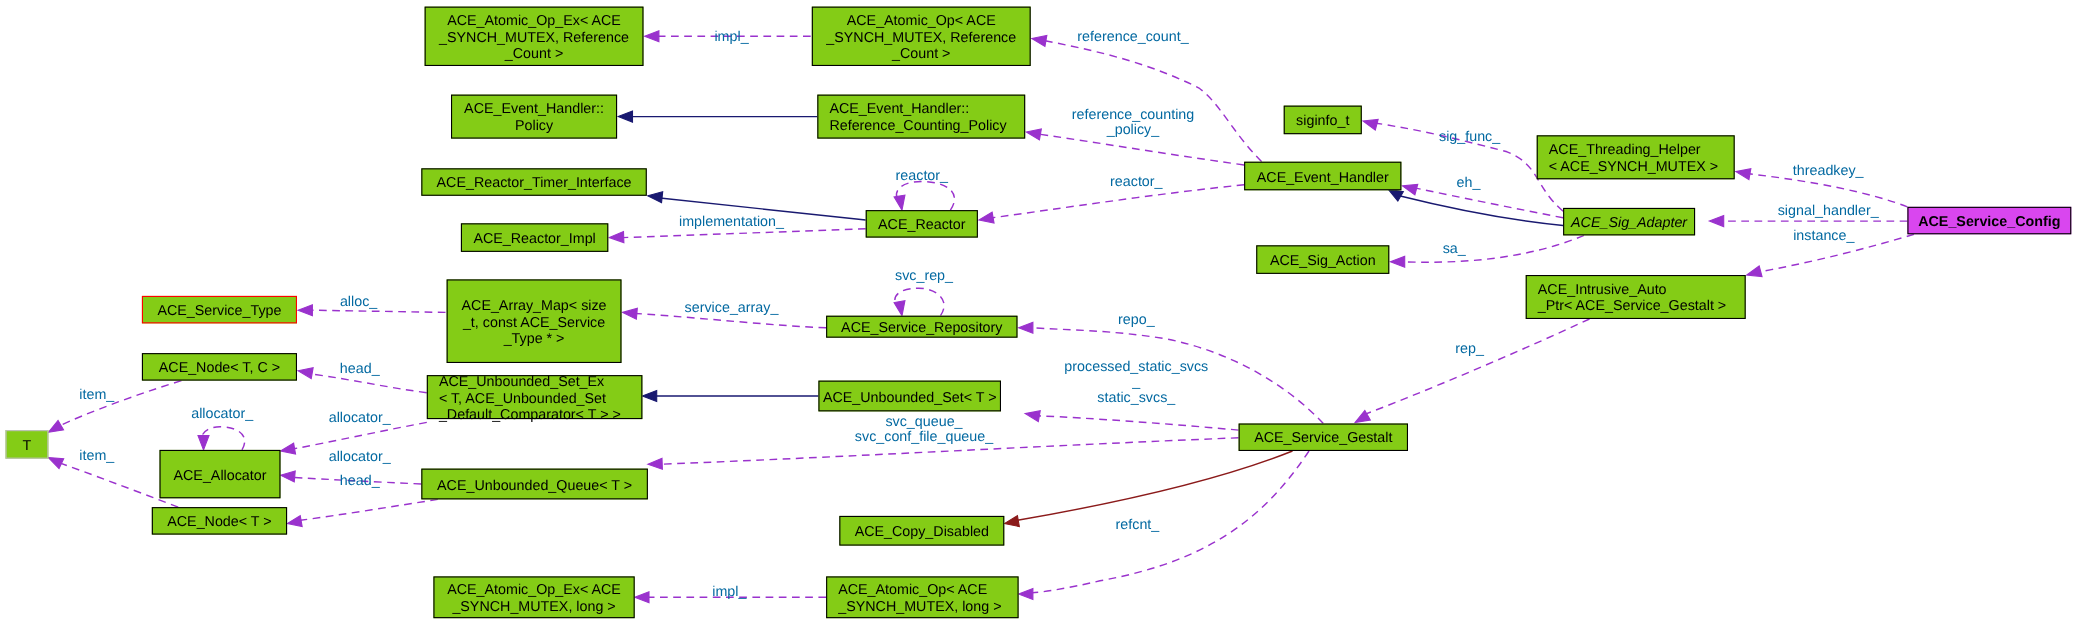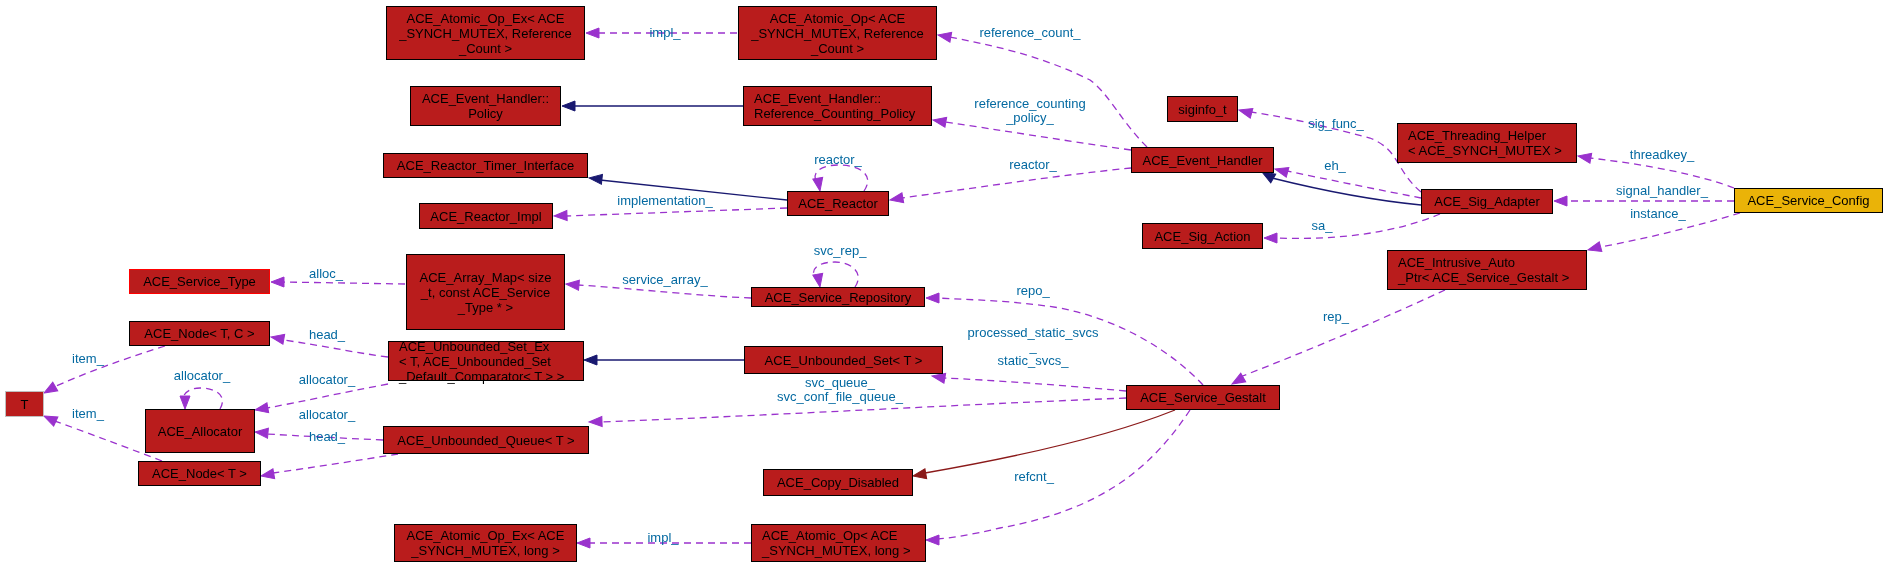--- a/index.html
+++ b/index.html
@@ -1,25 +1,25 @@
 <!DOCTYPE html>
 <html><head>
 <meta charset="utf-8">
 <style>
   html, body { margin: 0; padding: 0; background: #ffffff; }
   #canvas { position: relative; width: 1888px; height: 565px; overflow: hidden; background: #fff; }
   #edges { position: absolute; left: 0; top: 0; width: 1888px; height: 565px; }
   .node {
-    position: absolute; box-sizing: border-box; background: #b91c1c;
+    position: absolute; box-sizing: border-box; background: #84cc16;
     border: 1.3px solid #000; display: flex; align-items: center; justify-content: center;
     font-family: "Liberation Sans", sans-serif; font-size: 13px; color: #000;
     line-height: 15px; text-align: center; white-space: pre; cursor: pointer;
   }
   .node.left { text-align: left; justify-content: flex-start; padding-left: 10px; }
-  .node.current { background: #eab308; }
+  .node.current { background: #d946ef; font-weight: bold; }
   .node.undoc { border-color: #bfbfbf; }
   .node.red { border-color: #ff0000; }
   .elabel {
     position: absolute; font-family: "Liberation Sans", sans-serif; font-size: 13px;
     color: #0369a1; white-space: pre; line-height: 14px; text-align: center;
     transform: translateX(-50%);
   }
 </style>
 </head>
 <body>
@@ -104,35 +104,35 @@
 Policy</div>
   <div class="node left" style="left:743px;top:86px;width:189px;height:40px;">ACE_Event_Handler::
 Reference_Counting_Policy</div>
   <div class="node" style="left:383px;top:153px;width:205px;height:25px;">ACE_Reactor_Timer_Interface</div>
   <div class="node" style="left:787px;top:191px;width:102px;height:25px;">ACE_Reactor</div>
   <div class="node" style="left:419px;top:203px;width:134px;height:26px;">ACE_Reactor_Impl</div>
   <div class="node" style="left:1131px;top:147px;width:143px;height:26px;">ACE_Event_Handler</div>
   <div class="node" style="left:1167px;top:96px;width:71px;height:26px;">siginfo_t</div>
   <div class="node left" style="left:1397px;top:123px;width:180px;height:40px;">ACE_Threading_Helper
 &lt; ACE_SYNCH_MUTEX &gt;</div>
-  <div class="node" style="left:1421px;top:189px;width:132px;height:25px;">ACE_Sig_Adapter</div>
+  <div class="node" style="left:1421px;top:189px;width:120px;height:25px;font-style:italic;">ACE_Sig_Adapter</div>
   <div class="node current" style="left:1734px;top:188px;width:149px;height:25px;">ACE_Service_Config</div>
   <div class="node" style="left:1142px;top:223px;width:121px;height:26px;">ACE_Sig_Action</div>
   <div class="node left" style="left:1387px;top:250px;width:200px;height:40px;">ACE_Intrusive_Auto
 _Ptr&lt; ACE_Service_Gestalt &gt;</div>
   <div class="node red" style="left:129px;top:269px;width:141px;height:25px;">ACE_Service_Type</div>
   <div class="node" style="left:406px;top:254px;width:159px;height:76px;">ACE_Array_Map&lt; size
 _t, const ACE_Service
 _Type * &gt;</div>
   <div class="node" style="left:751px;top:287px;width:174px;height:20px;">ACE_Service_Repository</div>
   <div class="node" style="left:129px;top:321px;width:141px;height:25px;">ACE_Node&lt; T, C &gt;</div>
   <div class="node left" style="left:388px;top:341px;width:196px;height:40px;">ACE_Unbounded_Set_Ex
 &lt; T, ACE_Unbounded_Set
 _Default_Comparator&lt; T &gt; &gt;</div>
-  <div class="node" style="left:744px;top:346px;width:199px;height:28px;text-align:center;">ACE_Unbounded_Set&lt; T &gt;</div>
+  <div class="node" style="left:744px;top:346px;width:166px;height:28px;text-align:center;">ACE_Unbounded_Set&lt; T &gt;</div>
   <div class="node undoc" style="left:5px;top:391px;width:39px;height:26px;">T</div>
   <div class="node" style="left:145px;top:409px;width:110px;height:44px;">ACE_Allocator</div>
   <div class="node" style="left:383px;top:426px;width:206px;height:28px;">ACE_Unbounded_Queue&lt; T &gt;</div>
   <div class="node" style="left:1126px;top:385px;width:154px;height:25px;">ACE_Service_Gestalt</div>
   <div class="node" style="left:138px;top:461px;width:123px;height:25px;">ACE_Node&lt; T &gt;</div>
   <div class="node" style="left:763px;top:469px;width:150px;height:27px;">ACE_Copy_Disabled</div>
   <div class="node" style="left:394px;top:524px;width:183px;height:38px;">ACE_Atomic_Op_Ex&lt; ACE
 _SYNCH_MUTEX, long &gt;</div>
   <div class="node left" style="left:751px;top:524px;width:175px;height:38px;">ACE_Atomic_Op&lt; ACE
 _SYNCH_MUTEX, long &gt;</div>

